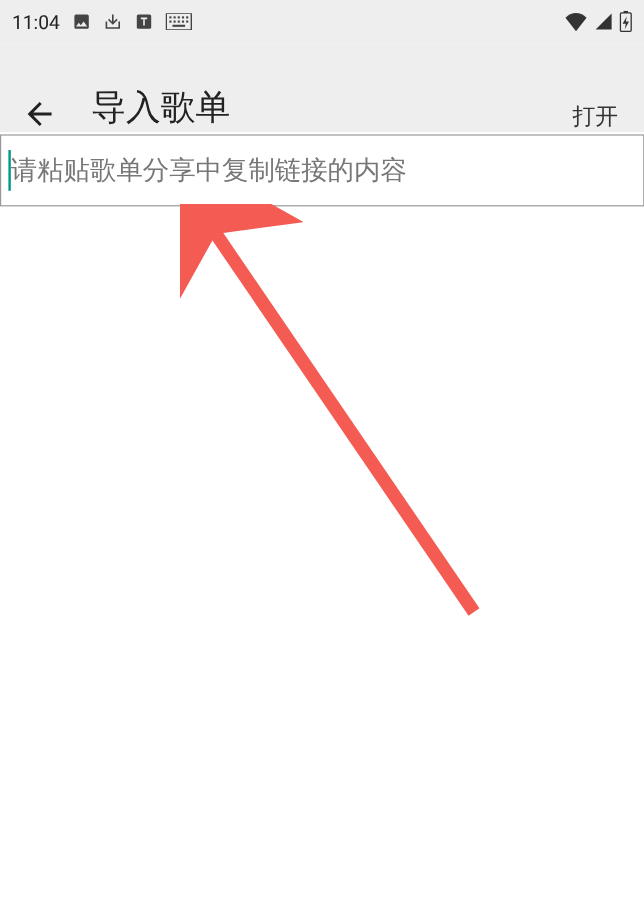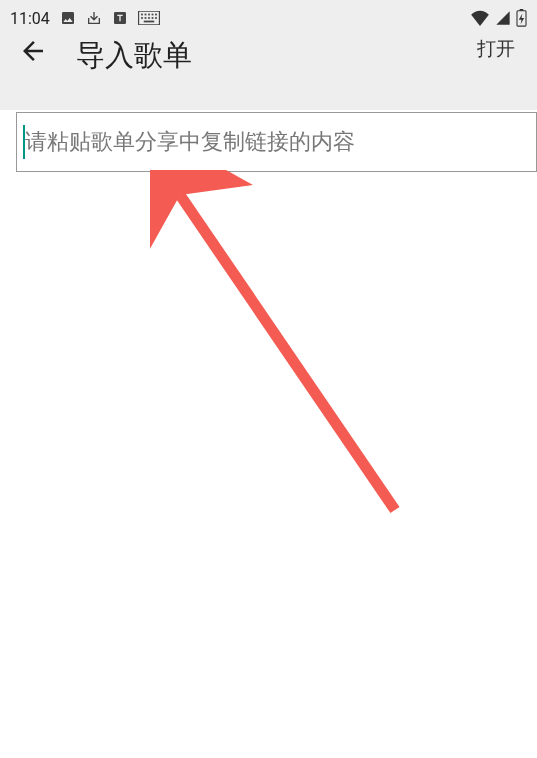--- a/index.html
+++ b/index.html
@@ -45,21 +45,21 @@
       align-items: center;
       gap: 4px;
     }
     .icon-svg {
       display: block;
     }
     .app-bar {
       height: 74px;
       background: #eeeeee;
       display: flex;
-      align-items: flex-start;
+      align-items: flex-end;
       padding: 0 18px;
       gap: 28px;
     }
     .back-button {
       display: flex;
       align-items: center;
       justify-content: center;
       cursor: pointer;
     }
     .app-title {
@@ -73,21 +73,20 @@
       color: #333;
       cursor: pointer;
       padding-right: 4px;
     }
     .input-container {
       border: 1px solid #999;
       border-top: 1px solid #999;
       margin-top: 2px;
       background: #fff;
       position: relative;
-      margin-left: 16px;
     }
     .url-input {
       width: 100%;
       border: none;
       outline: none;
       padding: 16px 8px 16px 8px;
       font-size: 22px;
       color: #333;
       background: transparent;
     }

